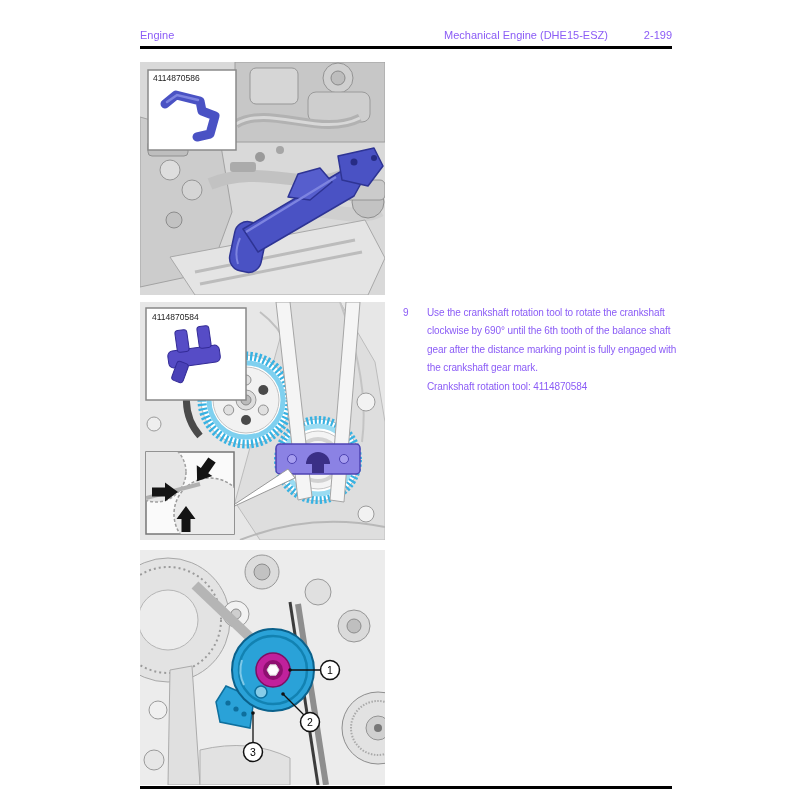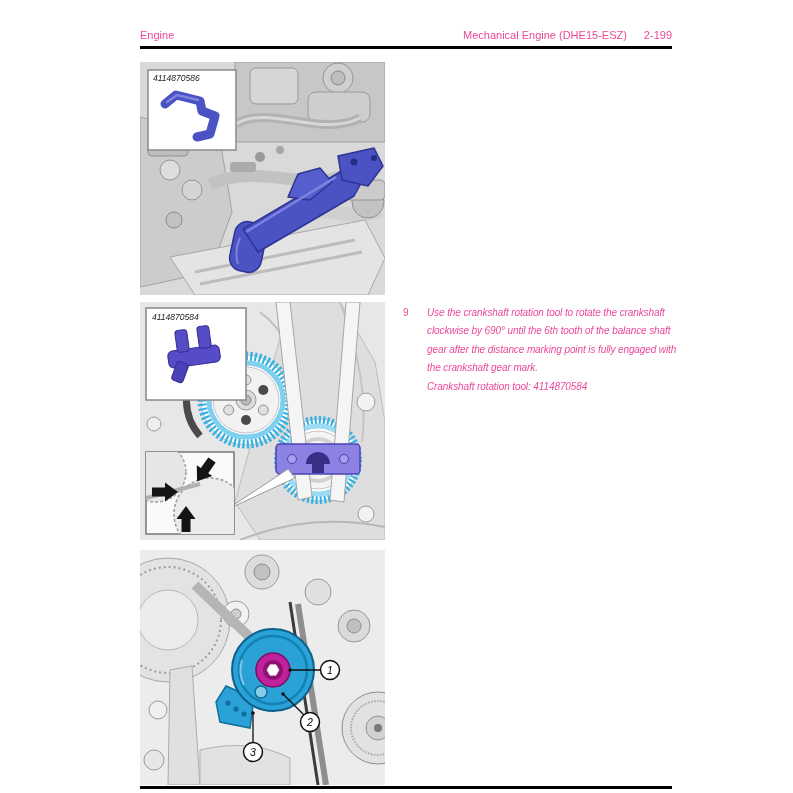--- a/index.html
+++ b/index.html
@@ -1,43 +1,43 @@
 <!DOCTYPE html>
 <html><head>
 <meta charset="utf-8">
 <style>
   html,body{margin:0;padding:0;background:#ffffff;}
   .page{
     position:relative;width:793px;height:793px;background:#ffffff;
-    font-family:"Liberation Sans", sans-serif;color:#ec4899;overflow:hidden;
+    font-family:"Liberation Sans", sans-serif;color:#8b5cf6;overflow:hidden;
   }
   .header-row{
     position:absolute;left:140px;top:29px;width:532px;
     display:flex;align-items:baseline;font-size:11px;
   }
   .header-section{flex:0 0 auto;}
   .header-spacer{flex:1 1 auto;}
   .header-title{flex:0 0 auto;}
-  .header-page{flex:0 0 auto;margin-left:17px;}
+  .header-page{flex:0 0 auto;margin-left:36px;}
   .rule{position:absolute;left:140px;width:532px;height:3px;background:#000;}
   .rule-top{top:46px;}
   .rule-bottom{top:786px;}
-  .fig{position:absolute;left:140px;width:245px;font-style:italic;}
+  .fig{position:absolute;left:140px;width:245px;}
   .fig1{top:62px;height:233px;}
   .fig2{top:302px;height:200px;}
   .fig3{top:550px;height:235px;}
   .fig svg{display:block;}
   .step{
     position:absolute;display:flex;align-items:flex-start;
     font-size:10px;line-height:18.4px;letter-spacing:-0.1px;
   }
   .step-9{left:403px;top:304px;width:290px;}
   .step-10{left:398px;top:547px;width:295px;}
   .step-num{flex:0 0 24px;}
-  .step-text{flex:1 1 auto;white-space:pre-line;font-style:italic;}
+  .step-text{flex:1 1 auto;white-space:pre-line;}
   svg text{font-family:"Liberation Sans", sans-serif;}
 </style>
 </head>
 <body>
 
 <div class="page">
 
   <div class="header-row">
     <span class="header-section">Engine</span>
     <span class="header-spacer"></span>

